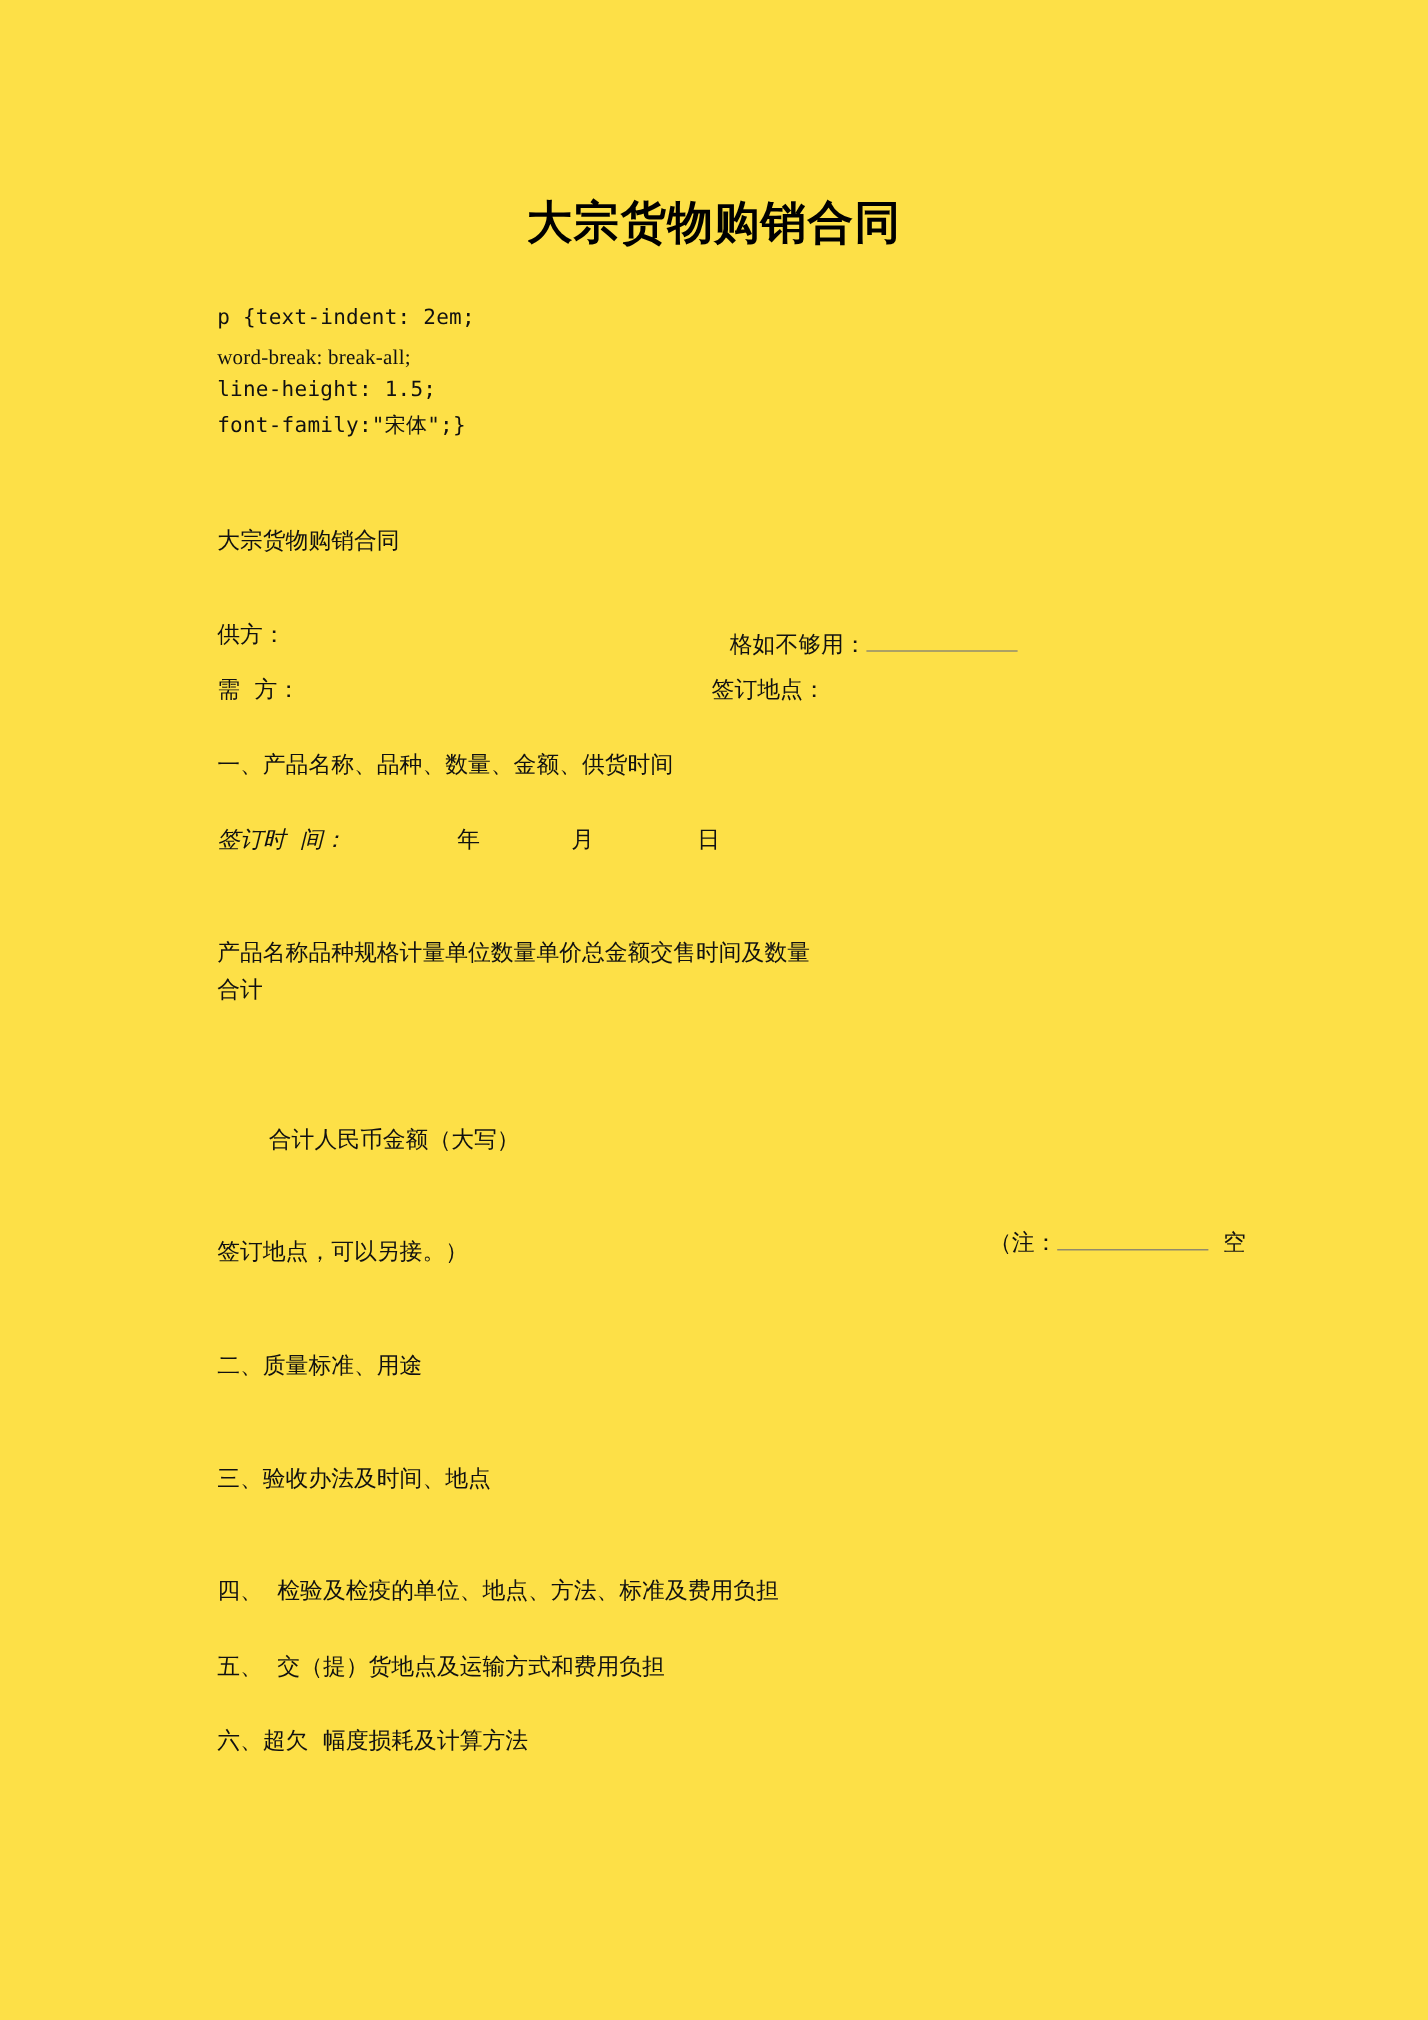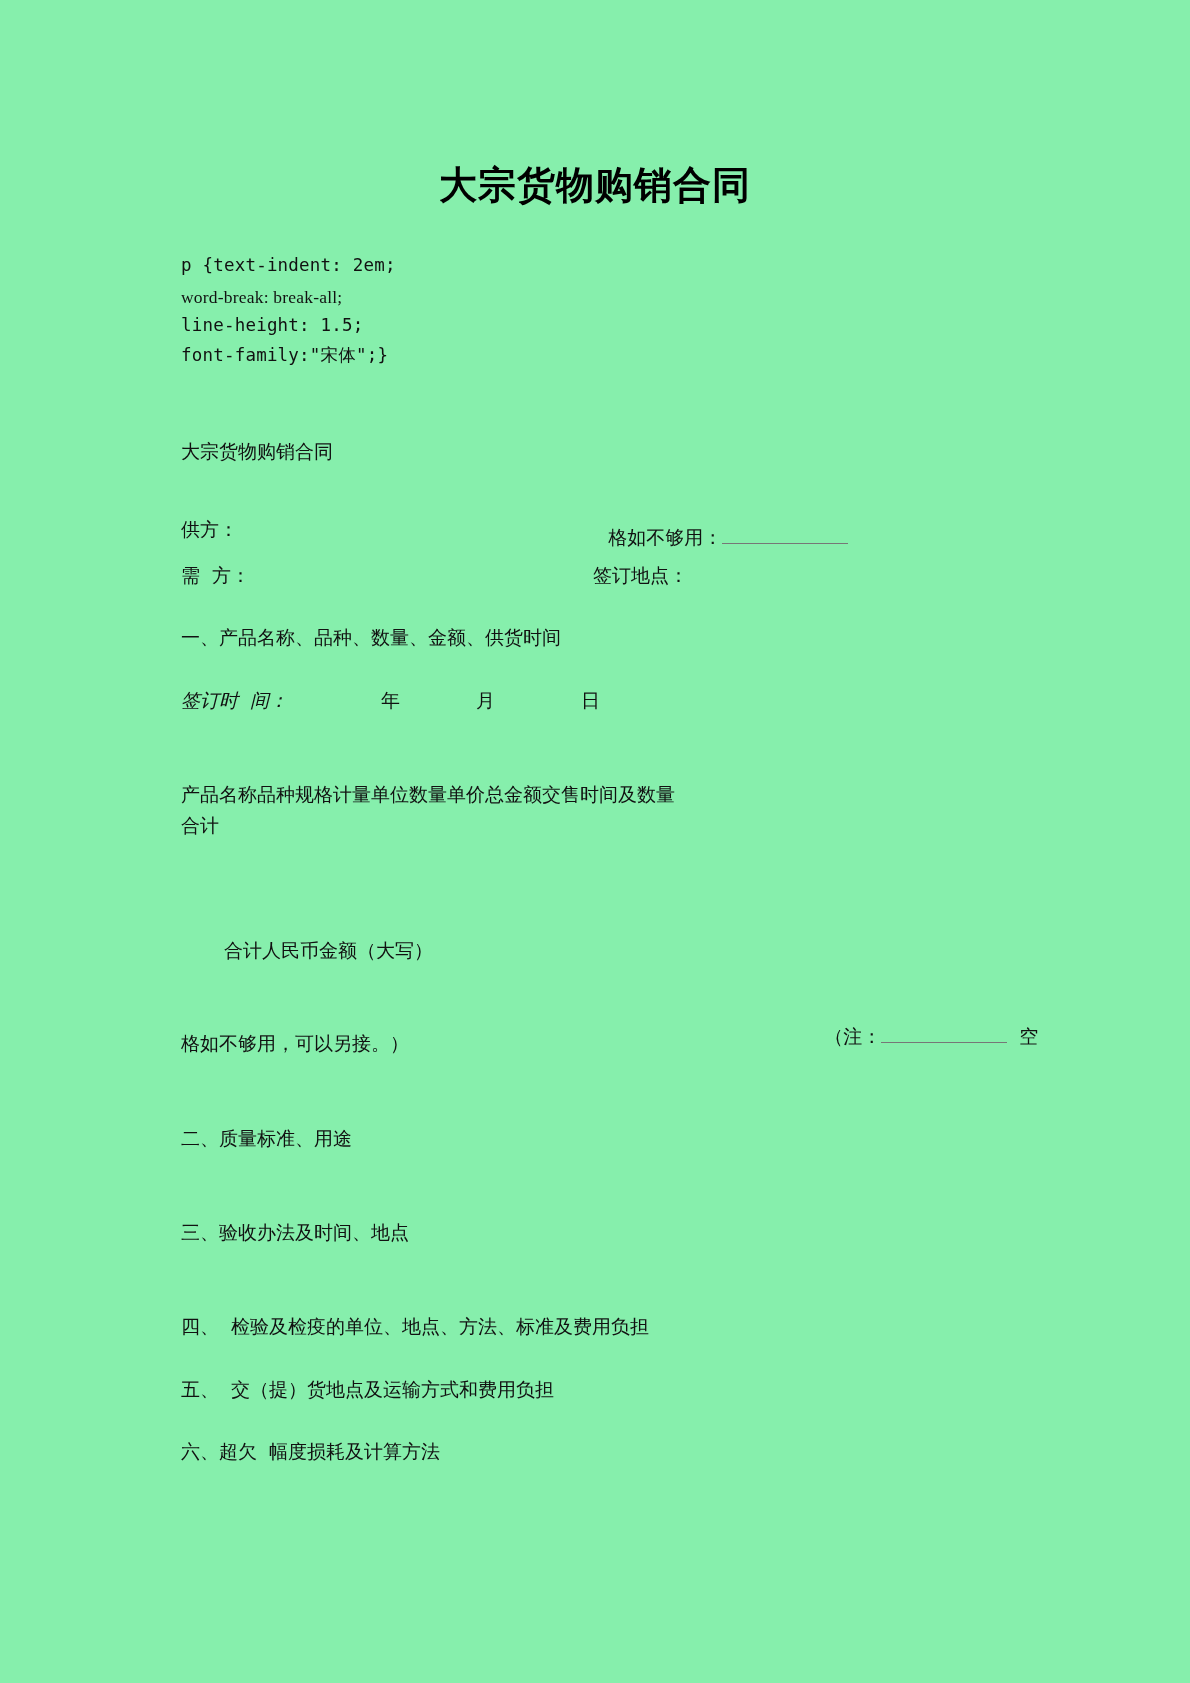--- a/index.html
+++ b/index.html
@@ -13,21 +13,21 @@
       position: relative;
       overflow: hidden;
       color: #111111;
       font-family: "DejaVu Serif", "Liberation Serif", serif;
     }
     .page {
       position: absolute;
       left: 0; top: 0;
       width: 1190px;
       height: 1683px;
-      background: #86efac;
+      background: #fde047;
     }
     .title {
       position: absolute;
       left: 0;
       width: 1190px;
       top: 160px;
       text-align: center;
       font-size: 38px;
       font-weight: bold;
       letter-spacing: 1px;
@@ -91,21 +91,21 @@
 
   <div class="line" style="top:782px;">产品名称品种规格计量单位数量单价总金额交售时间及数量</div>
 
   <div class="line" style="top:813px;">合计</div>
 
   <div class="line" style="left:224px; top:938px;">合计人民币金额（大写）</div>
 
   <div class="abs" style="left:800px; top:1000px;">
     <span>（注：</span><span class="blank" style="width:126px;"></span><span style="margin-left:12px;">空</span>
   </div>
-  <div class="line" style="top:1031px;">格如不够用，可以另接。）</div>
+  <div class="line" style="top:1031px;">签订地点，可以另接。）</div>
 
   <div class="line" style="top:1126px;">二、质量标准、用途</div>
   <div class="line" style="top:1220px;">三、验收办法及时间、地点</div>
   <div class="line" style="top:1314px;">四、  检验及检疫的单位、地点、方法、标准及费用负担</div>
   <div class="line" style="top:1377px;">五、  交（提）货地点及运输方式和费用负担</div>
   <div class="line" style="top:1439px;text-align:center;">六、超欠  幅度损耗及计算方法</div>
 
 </div>
 
 </body></html>

